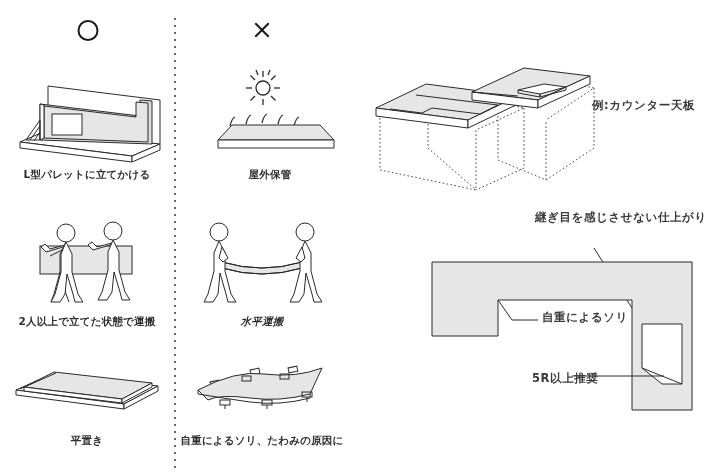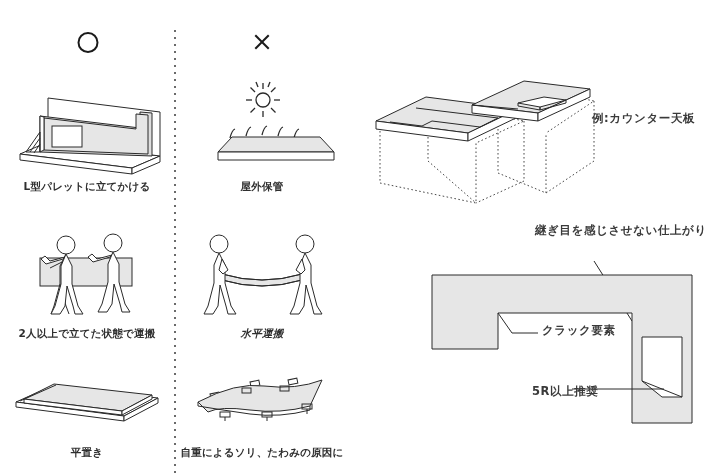--- a/index.html
+++ b/index.html
@@ -69,21 +69,21 @@
   .fillgray2{fill:#dedede;stroke:#2a2a2a;stroke-width:1;}
   .fillwhite{fill:#ffffff;stroke:#2a2a2a;stroke-width:1;}
   .dashed{fill:none;stroke:#4a4a4a;stroke-width:1;stroke-dasharray:1.6 2.4;}
   .leader{fill:none;stroke:#2a2a2a;stroke-width:1;}
 </style>
 </head>
 <body>
 
 <div id="stage">
 
-  <div class="abs" style="left:0;top:0;width:350px;height:378px;margin-top:12px;">
+  <div class="abs" style="left:0;top:0;width:350px;height:378px;">
 
     <div class="vdot abs" style="left:174px;top:18px;height:450px;"></div>
 
     <div class="abs mark circ" style="left:88px;top:20px;"></div>
     <div class="abs mark ex" style="left:262px;top:20px;"></div>
 
     <div class="abs" style="left:14px;top:78px;">
       <svg width="150" height="82" viewBox="0 0 150 82">
 
         <polygon class="fillwhite" points="6,64 118,78 146,66 34,52"></polygon>
@@ -129,21 +129,21 @@
           <path d="M50,58 q2,-8 5,-9"></path>
           <path d="M66,57 q2,-8 5,-9"></path>
           <path d="M82,58 q2,-8 5,-9"></path>
           <path d="M98,60 q2,-8 5,-9"></path>
         </g>
 
         <polygon class="fillgray" points="22,74 36,59 124,59 138,74"></polygon>
         <polygon class="fillwhite" points="22,74 22,82 138,82 138,74"></polygon>
       </svg>
     </div>
-    <div class="abs cap center" style="left:262px;top:168px;">屋外保管</div>
+    <div class="abs cap center" style="left:270px;top:168px;">屋外保管</div>
 
     <div class="abs" style="left:20px;top:216px;">
       <svg width="132" height="96" viewBox="0 0 132 96">
 
         <rect class="fillgray" x="20" y="30" width="92" height="28"></rect>
 
         <g class="ln" fill="#ffffff">
           <circle cx="46" cy="17" r="9"></circle>
           <path d="M46,26 L40,38 L40,56 L34,78 L31,86 M40,56 L46,78 L49,86"></path>
           <path d="M42,30 L26,35 L22,32"></path>
@@ -221,21 +221,21 @@
           <rect x="110" y="36" width="10" height="5"></rect>
           <path d="M115,41 L115,46"></path>
           <rect x="50" y="20" width="9" height="5"></rect>
           <rect x="88" y="18" width="9" height="5"></rect>
         </g>
       </svg>
     </div>
     <div class="abs cap center" style="left:262px;top:434px;">自重によるソリ、たわみの原因に</div>
   </div>
 
-  <div class="abs" style="left:360px;top:13px;width:360px;height:352px;">
+  <div class="abs" style="left:360px;top:0;width:360px;height:352px;">
 
     <div class="abs" style="left:8px;top:62px;">
       <svg width="240" height="125" viewBox="0 0 240 125">
 
         <g class="dashed">
           <path d="M12,48 L12,108 L108,128 L108,68"></path>
           <path d="M12,48 L60,26 L156,46 L108,68"></path>
           <path d="M60,26 L60,86 L108,128"></path>
           <path d="M156,46 L156,106 L108,128"></path>
         </g>
@@ -281,17 +281,17 @@
 
         <path class="leader" d="M78,42 L92,62 L118,62"></path>
 
         <polygon class="fillwhite" points="222,66 262,66 262,126 242,126 222,110"></polygon>
         <path class="ln" d="M222,110 L262,126"></path>
 
         <path class="leader" d="M152,118 L244,118"></path>
       </svg>
     </div>
 
-    <div class="abs rlabel" style="left:182px;top:310px;">クラック要素</div>
+    <div class="abs rlabel" style="left:182px;top:310px;">自重によるソリ</div>
 
     <div class="abs rlabel" style="left:172px;top:371px;">5R以上推奨</div>
   </div>
 </div>
 
 </body></html>

